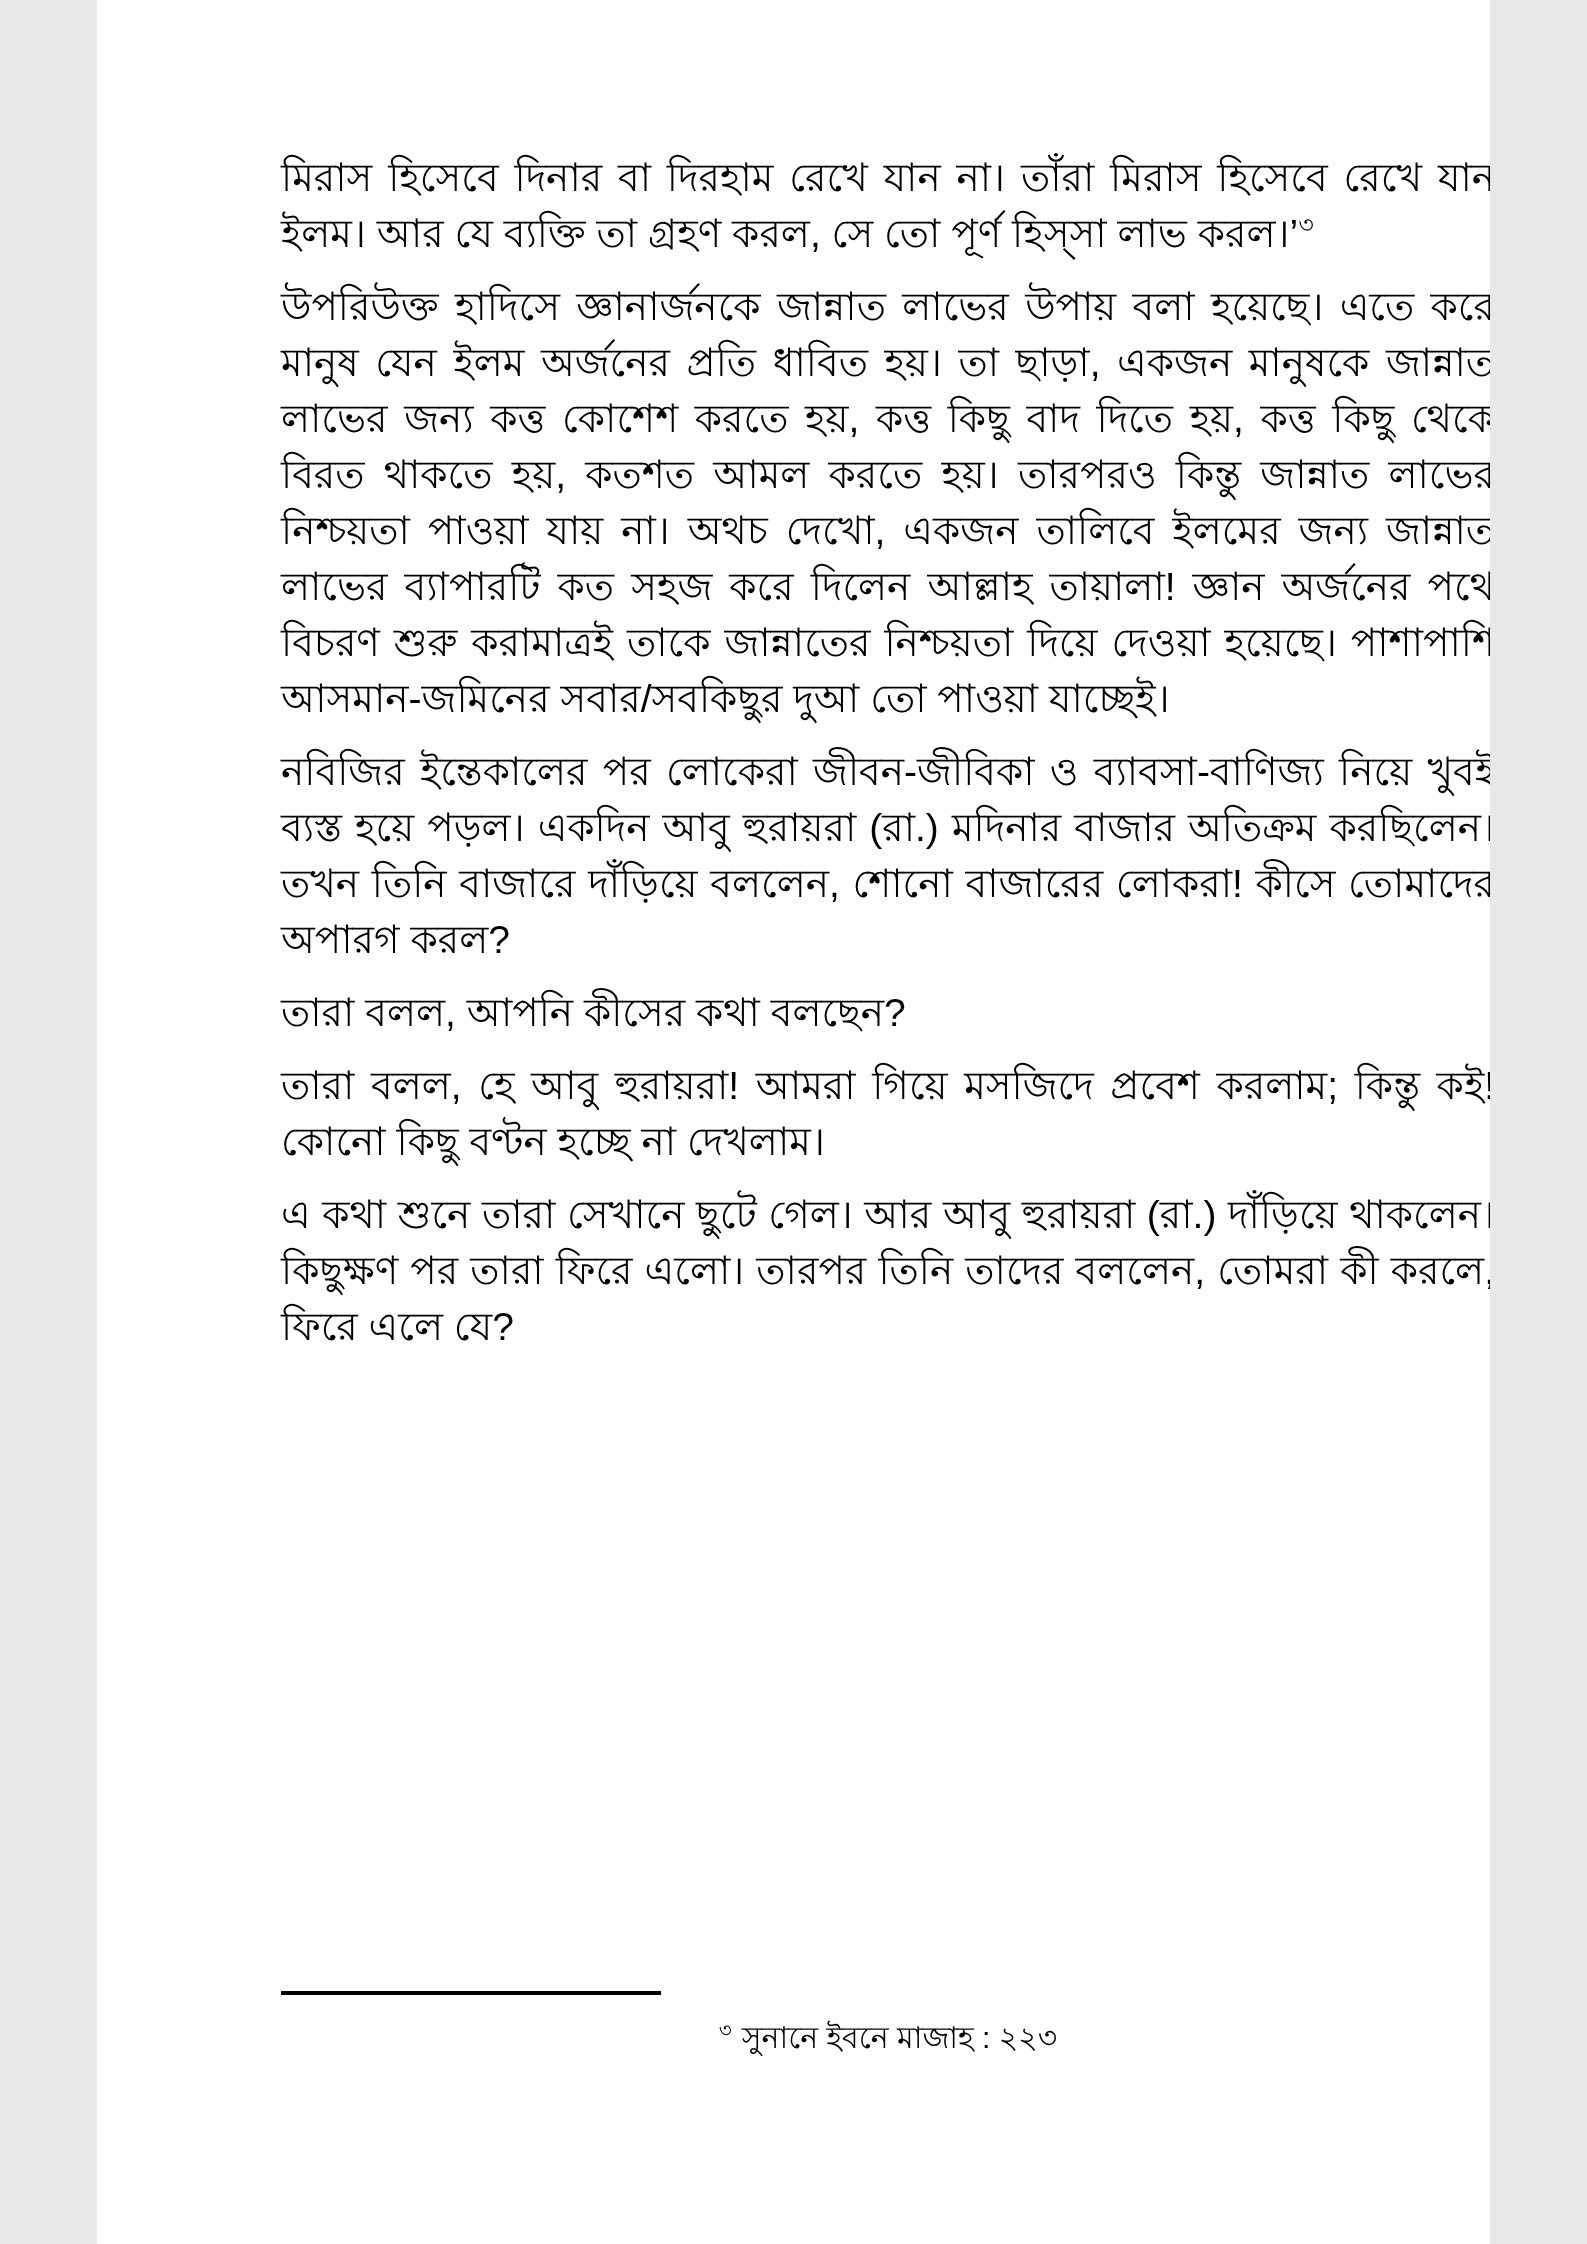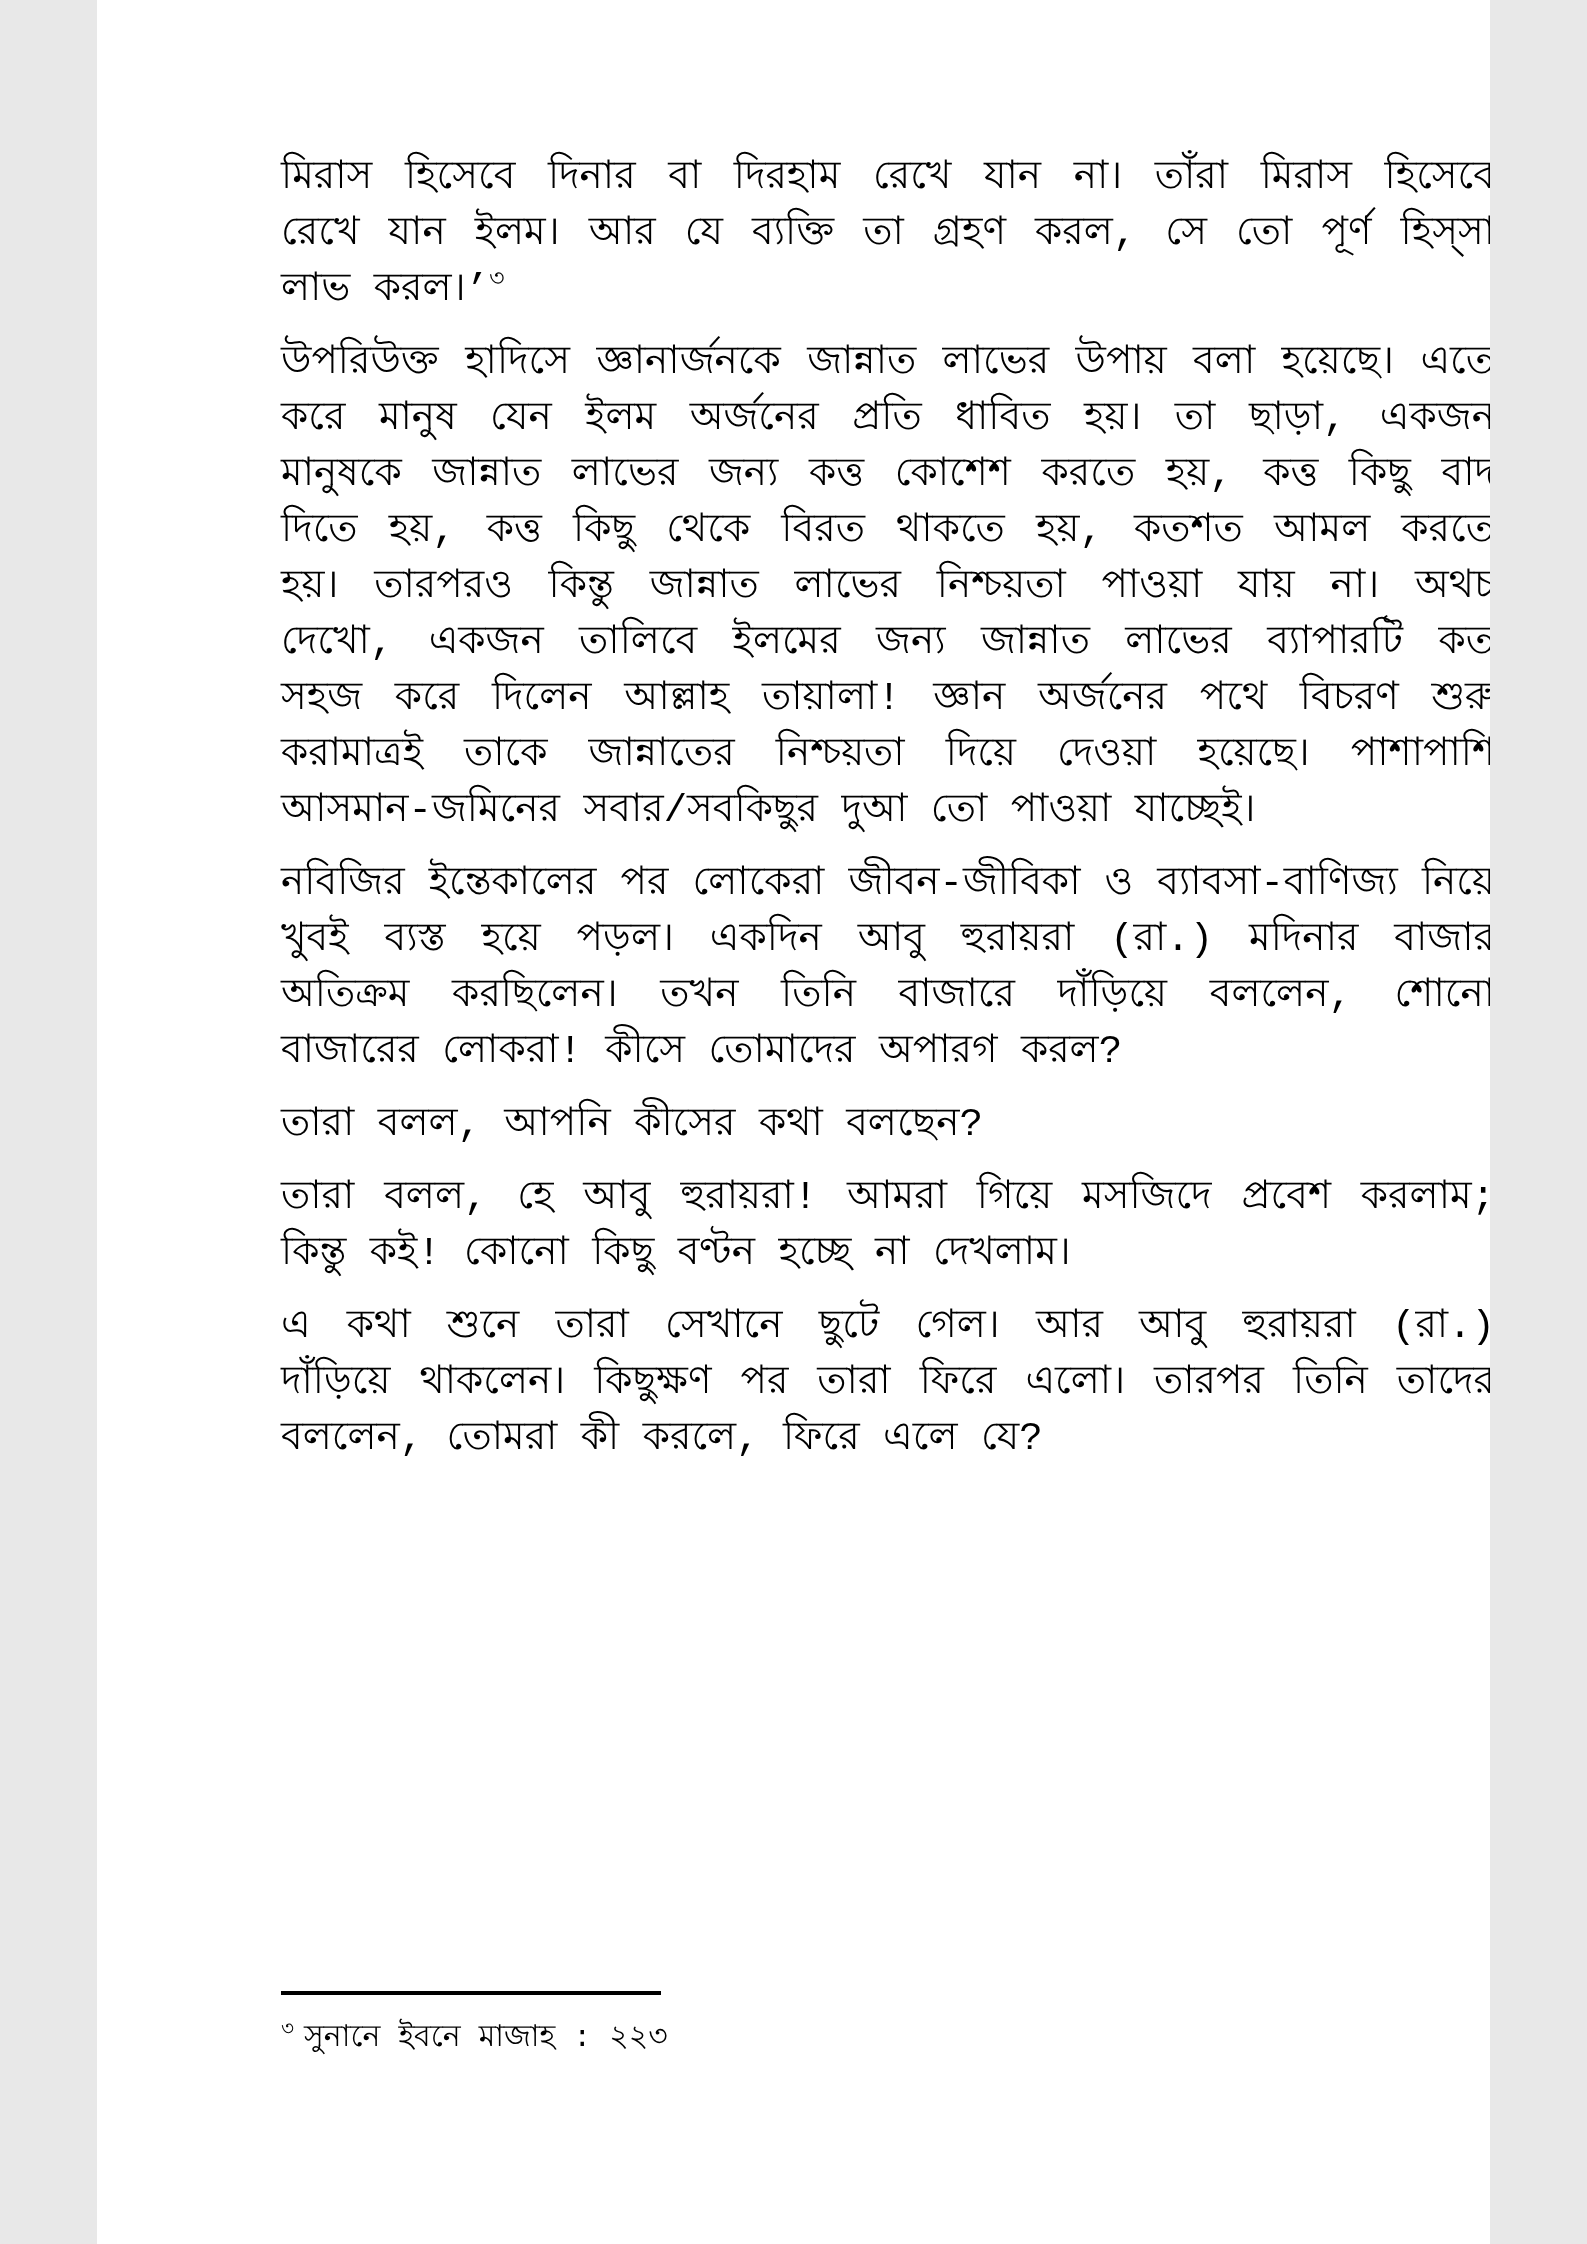--- a/index.html
+++ b/index.html
@@ -4,21 +4,21 @@
 <style>
   * { margin: 0; padding: 0; box-sizing: border-box; }
   html, body { background: #e8e8e8; }
   .page {
     position: relative;
     width: 1393px;
     height: 2244px;
     margin: 0 auto;
     background: #ffffff;
     overflow: hidden;
-    font-family: Liberation Mono, monospace;
+    font-family: Liberation Sans, sans-serif;
     color: #000000;
   }
   .content {
     position: absolute;
     left: 184px;
     top: 150px;
     width: 1214px;
   }
   .para {
     font-size: 39px;
@@ -30,20 +30,21 @@
   .fnref {
     font-size: 24px;
     line-height: 0;
     vertical-align: super;
   }
   .footnote {
     position: absolute;
     left: 184px;
     top: 1991px;
     width: 1214px;
+    text-align: center;
   }
   .fn-rule {
     width: 380px;
     height: 4px;
     background: #000000;
   }
   .fn-text {
     margin-top: 14px;
     font-size: 30px;
     line-height: 42px;

